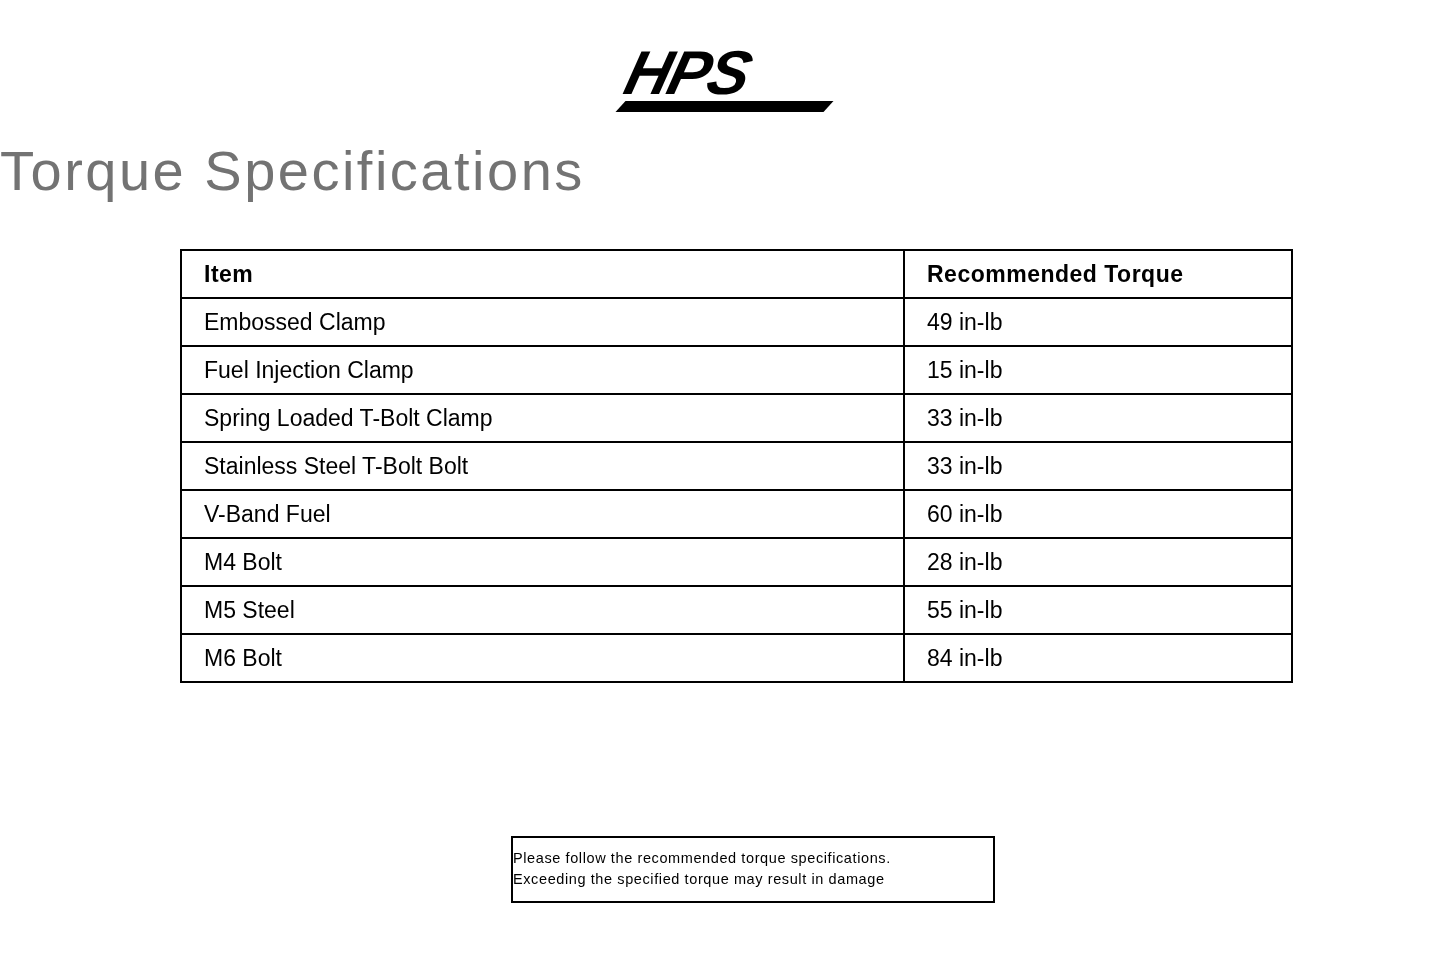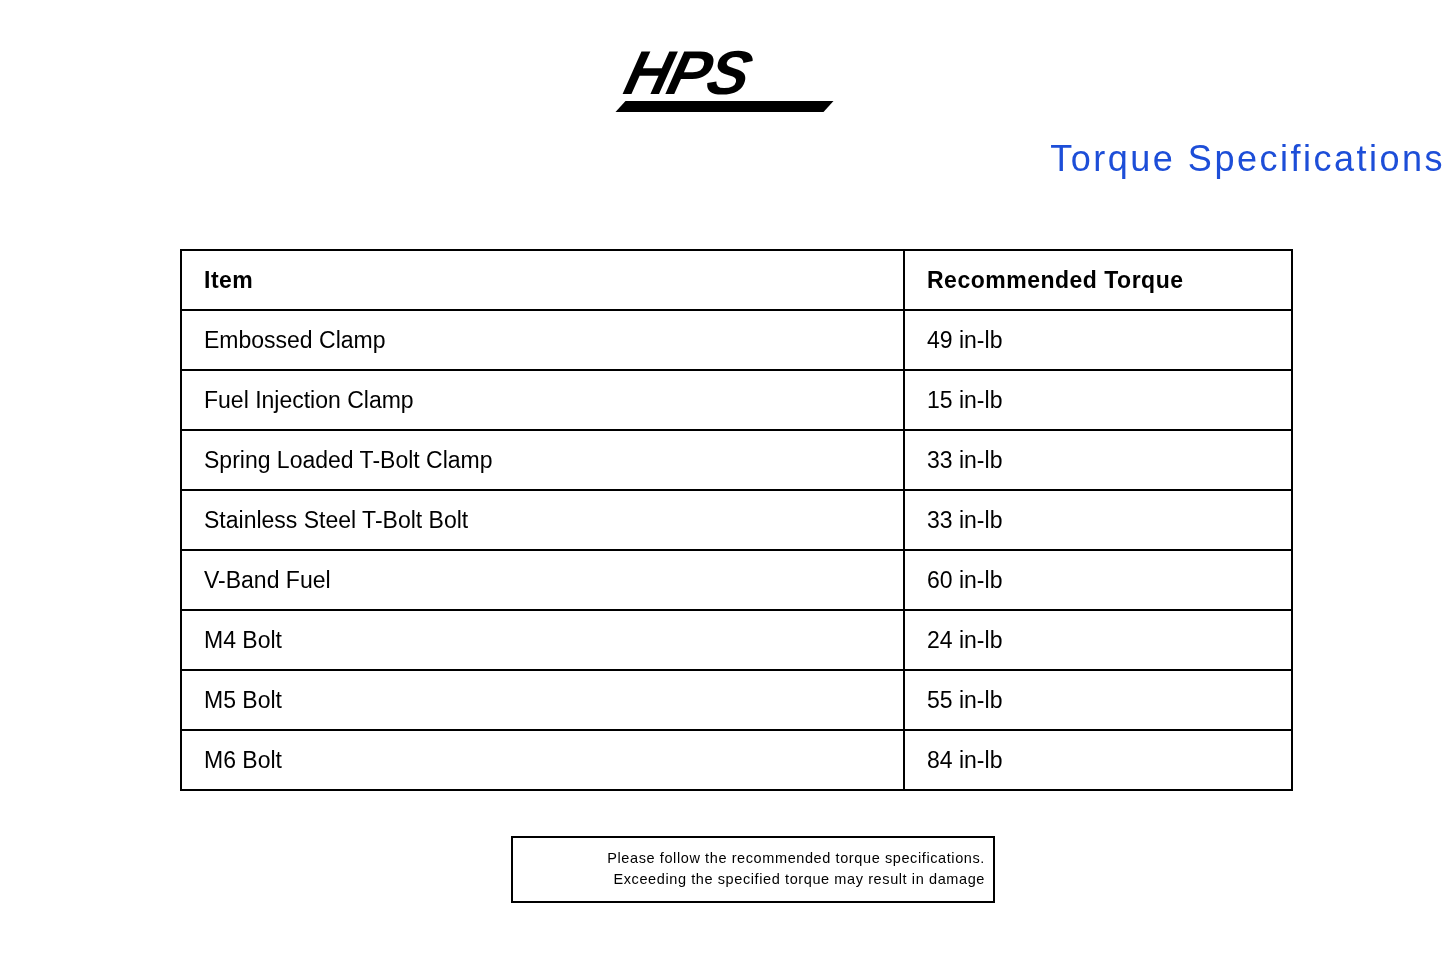--- a/index.html
+++ b/index.html
@@ -23,39 +23,39 @@
     left: 50%;
     transform: translateX(-47%);
   }
 
   
   .page-title {
     position: absolute;
     top: 138px;
     left: 0;
     width: 100%;
-    text-align: right;
-    font-size: 36px;
+    text-align: left;
+    font-size: 56px;
     font-weight: 400;
     letter-spacing: 2.5px;
-    color: #1d4ed8;
+    color: #737373;
   }
 
   
   table.spec-table {
     position: absolute;
     top: 249px;
     left: 180px;
     width: 1111px;
     border-collapse: collapse;
     table-layout: fixed;
   }
   .spec-table th, .spec-table td {
     border: 2px solid #000000;
-    height: 60px;
+    height: 48px;
     padding-left: 22px;
     font-size: 23px;
     text-align: left;
     vertical-align: middle;
     white-space: nowrap;
     overflow: hidden;
   }
   .spec-table th {
     font-weight: bold;
     letter-spacing: 0.5px;
@@ -63,22 +63,22 @@
   .spec-table col.col-item   { width: 723px; }
   .spec-table col.col-torque { width: 388px; }
 
   
   .note-box {
     position: absolute;
     top: 836px;
     left: 511px;
     width: 484px;
     border: 2px solid #000000;
-    padding: 10px 8px 11px 24px;
-    text-align: right;
+    padding: 10px 8px 11px 0;
+    text-align: left;
     font-size: 14.5px;
     line-height: 1.45;
     letter-spacing: 0.6px;
     color: #000000;
   }
 </style>
 </head>
 <body>
 
 <div class="page">
@@ -121,24 +121,24 @@
       <tr>
         <td>Stainless Steel T-Bolt Bolt</td>
         <td>33 in-lb</td>
       </tr>
       <tr>
         <td>V-Band Fuel</td>
         <td>60 in-lb</td>
       </tr>
       <tr>
         <td>M4 Bolt</td>
-        <td>24 in-lb</td>
+        <td>28 in-lb</td>
       </tr>
       <tr>
-        <td>M5 Bolt</td>
+        <td>M5 Steel</td>
         <td>55 in-lb</td>
       </tr>
       <tr>
         <td>M6 Bolt</td>
         <td>84 in-lb</td>
       </tr>
     </tbody>
   </table>
 
   <div class="note-box">

